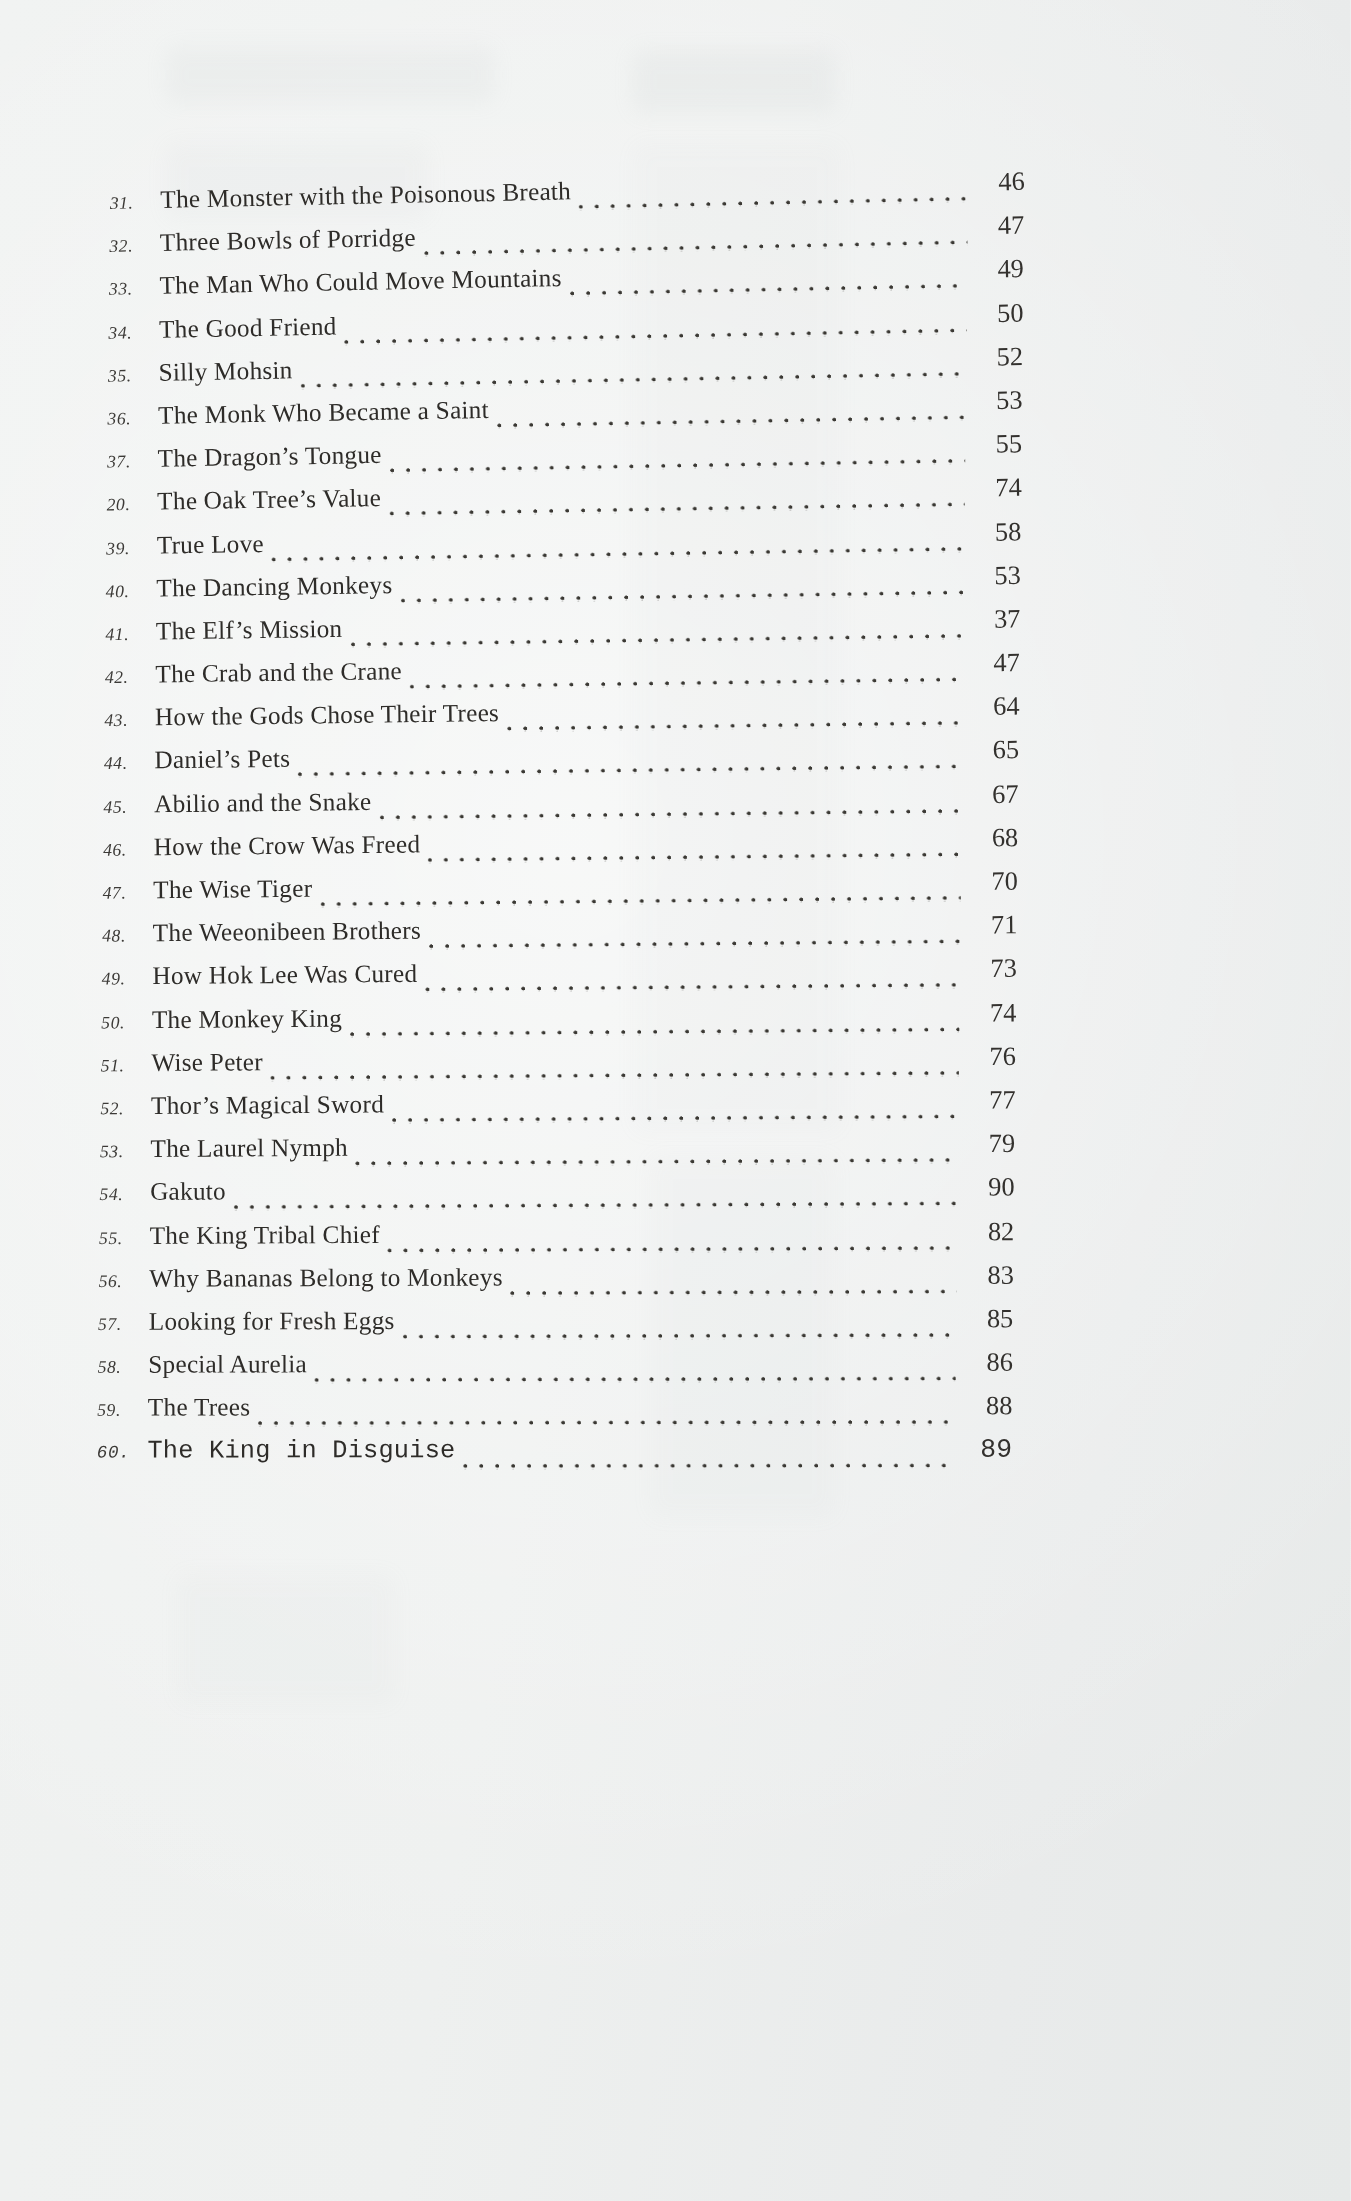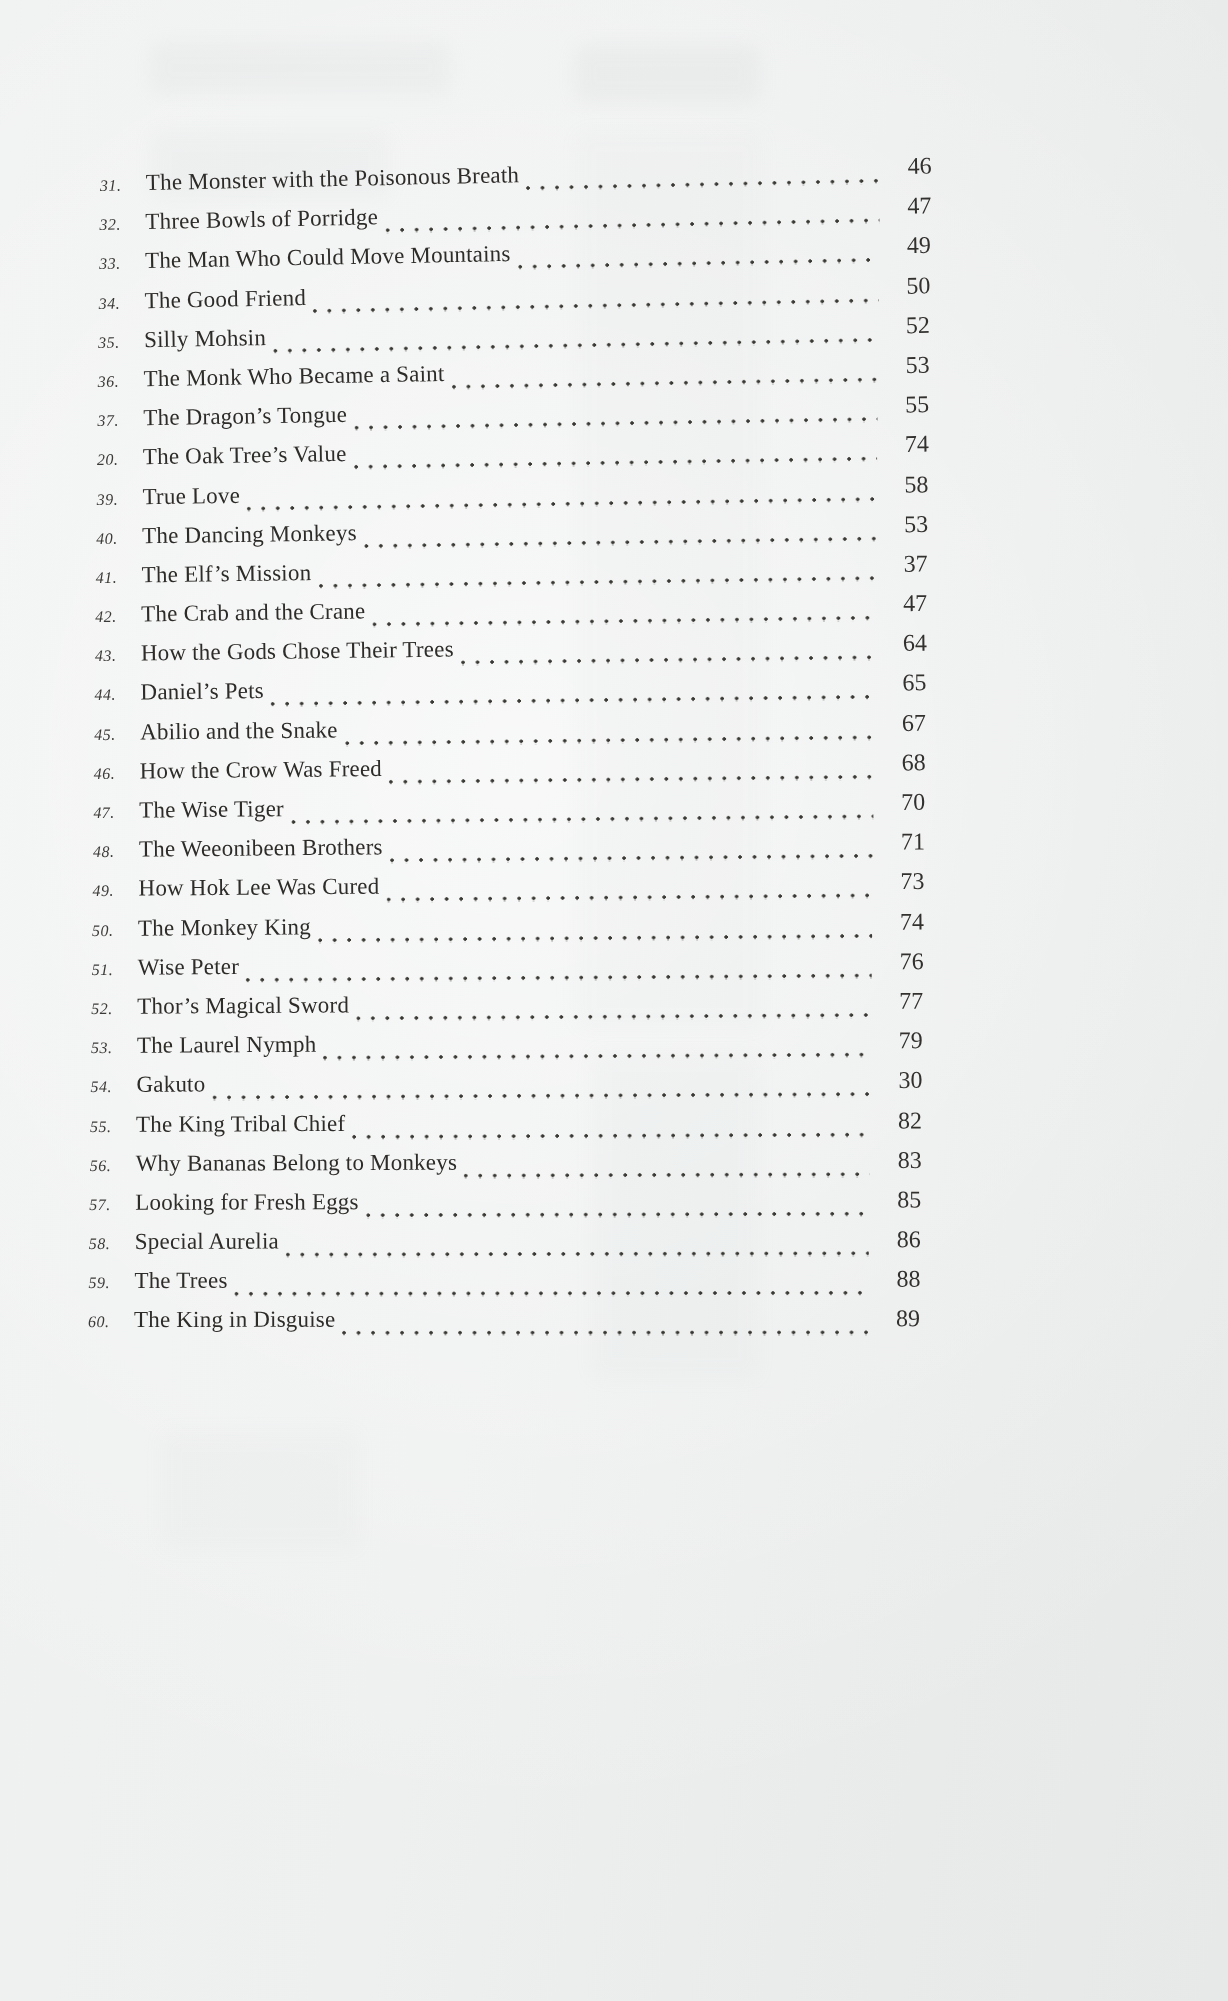--- a/index.html
+++ b/index.html
@@ -227,21 +227,21 @@
       <div class="toc-row" style="transform: translateX(2.9px) rotate(-0.33deg);">
     <span class="entry-num">53.</span>
     <span class="entry-title">The Laurel Nymph</span>
     <span class="dot-leader"></span>
     <span class="entry-page">79</span>
   </div>
       <div class="toc-row" style="transform: translateX(2.5px) rotate(-0.29deg);">
     <span class="entry-num">54.</span>
     <span class="entry-title">Gakuto</span>
     <span class="dot-leader"></span>
-    <span class="entry-page">30</span>
+    <span class="entry-page">90</span>
   </div>
       <div class="toc-row" style="transform: translateX(2.1px) rotate(-0.25deg);">
     <span class="entry-num">55.</span>
     <span class="entry-title">The King Tribal Chief</span>
     <span class="dot-leader"></span>
     <span class="entry-page">82</span>
   </div>
       <div class="toc-row" style="transform: translateX(1.7px) rotate(-0.21deg);">
     <span class="entry-num">56.</span>
     <span class="entry-title">Why Bananas Belong to Monkeys</span>
@@ -259,20 +259,20 @@
     <span class="entry-title">Special Aurelia</span>
     <span class="dot-leader"></span>
     <span class="entry-page">86</span>
   </div>
       <div class="toc-row" style="transform: translateX(0.4px) rotate(-0.09deg);">
     <span class="entry-num">59.</span>
     <span class="entry-title">The Trees</span>
     <span class="dot-leader"></span>
     <span class="entry-page">88</span>
   </div>
-      <div class="toc-row" style="transform: translateX(0px) rotate(-0.05deg);">
+      <div class="toc-row" style="transform: translateX(0px) rotate(-0.05deg); font-family: Liberation Mono, monospace;">
     <span class="entry-num">60.</span>
     <span class="entry-title">The King in Disguise</span>
     <span class="dot-leader"></span>
     <span class="entry-page">89</span>
   </div>
     </div>
 </div>
 
 </body></html>

